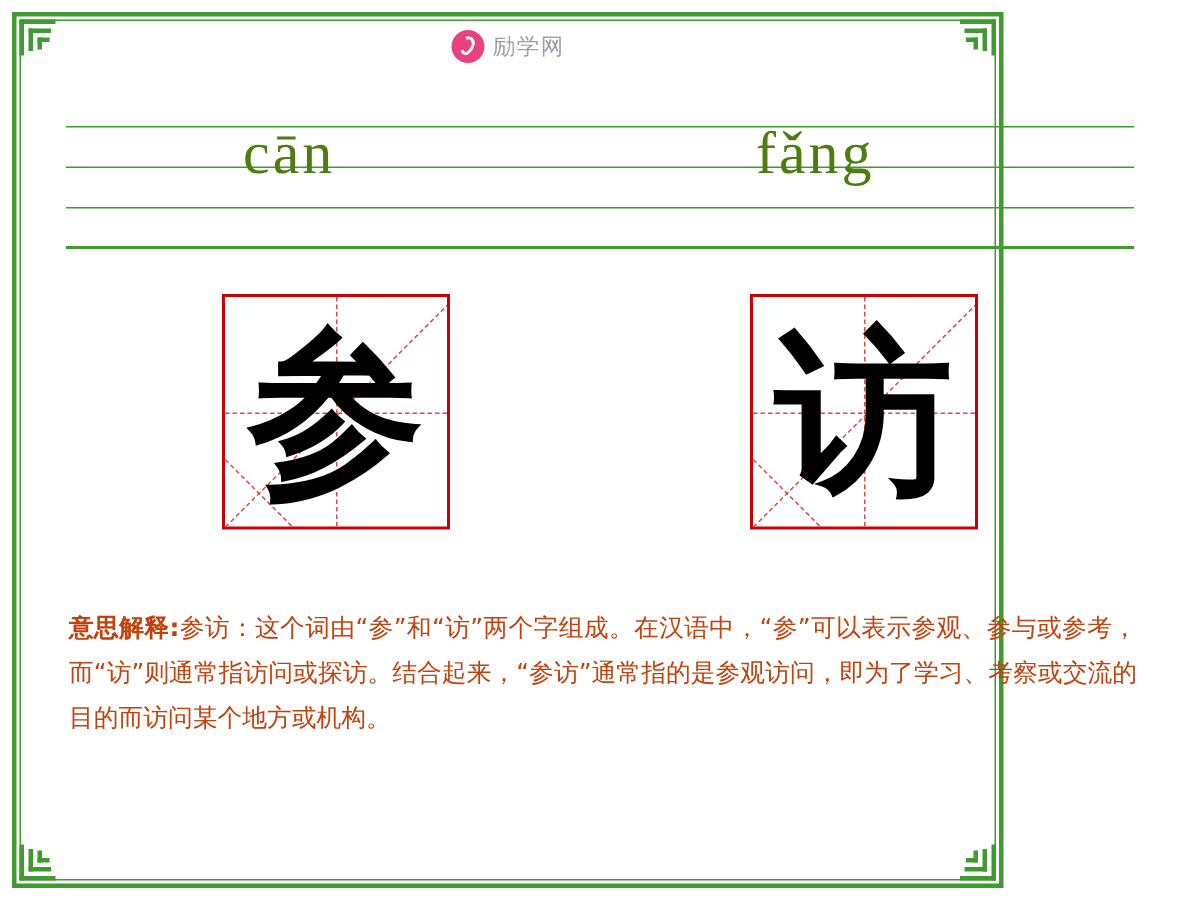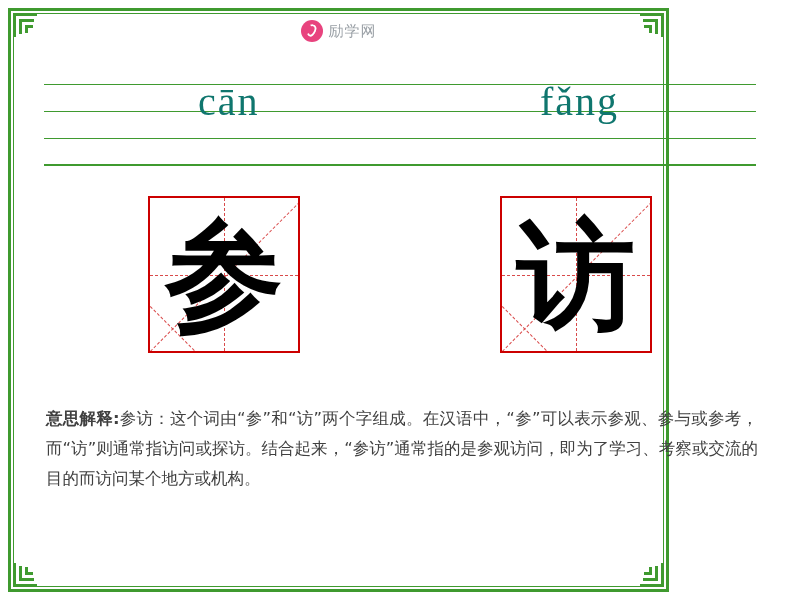--- a/index.html
+++ b/index.html
@@ -123,24 +123,23 @@
   .staff .l1 { top: 0px; }
   .staff .l2 { top: 27px; }
   .staff .l3 { top: 54px; }
   .staff .l4 { top: 80px; border-top-width: 2px; }
 
   .pinyin {
     position: absolute;
     top: -6px;
     font-family: "Liberation Serif", serif;
     font-size: 40px;
-    color: #0f766e;
+    color: #4d7c0f;
     letter-spacing: 2px;
     white-space: nowrap;
-    margin-left: 36px;
   }
   .pinyin-1 { left: 118px; }
   .pinyin-2 { left: 460px; text-align: center; }
 
   
   .char-area {
     position: absolute;
     left: 0;
     top: 196px;
     width: 800px;
@@ -205,21 +204,21 @@
 
   
   .explain {
     position: absolute;
     left: 46px;
     top: 404px;
     width: 712px;
     font-family: "DejaVu Sans", sans-serif;
     font-size: 16.5px;
     line-height: 30px;
-    color: #404040;
+    color: #c2410c;
     text-align: justify;
   }
   .explain b {
     font-weight: bold;
   }
 </style>
 </head>
 <body>
 
 <div class="page">

